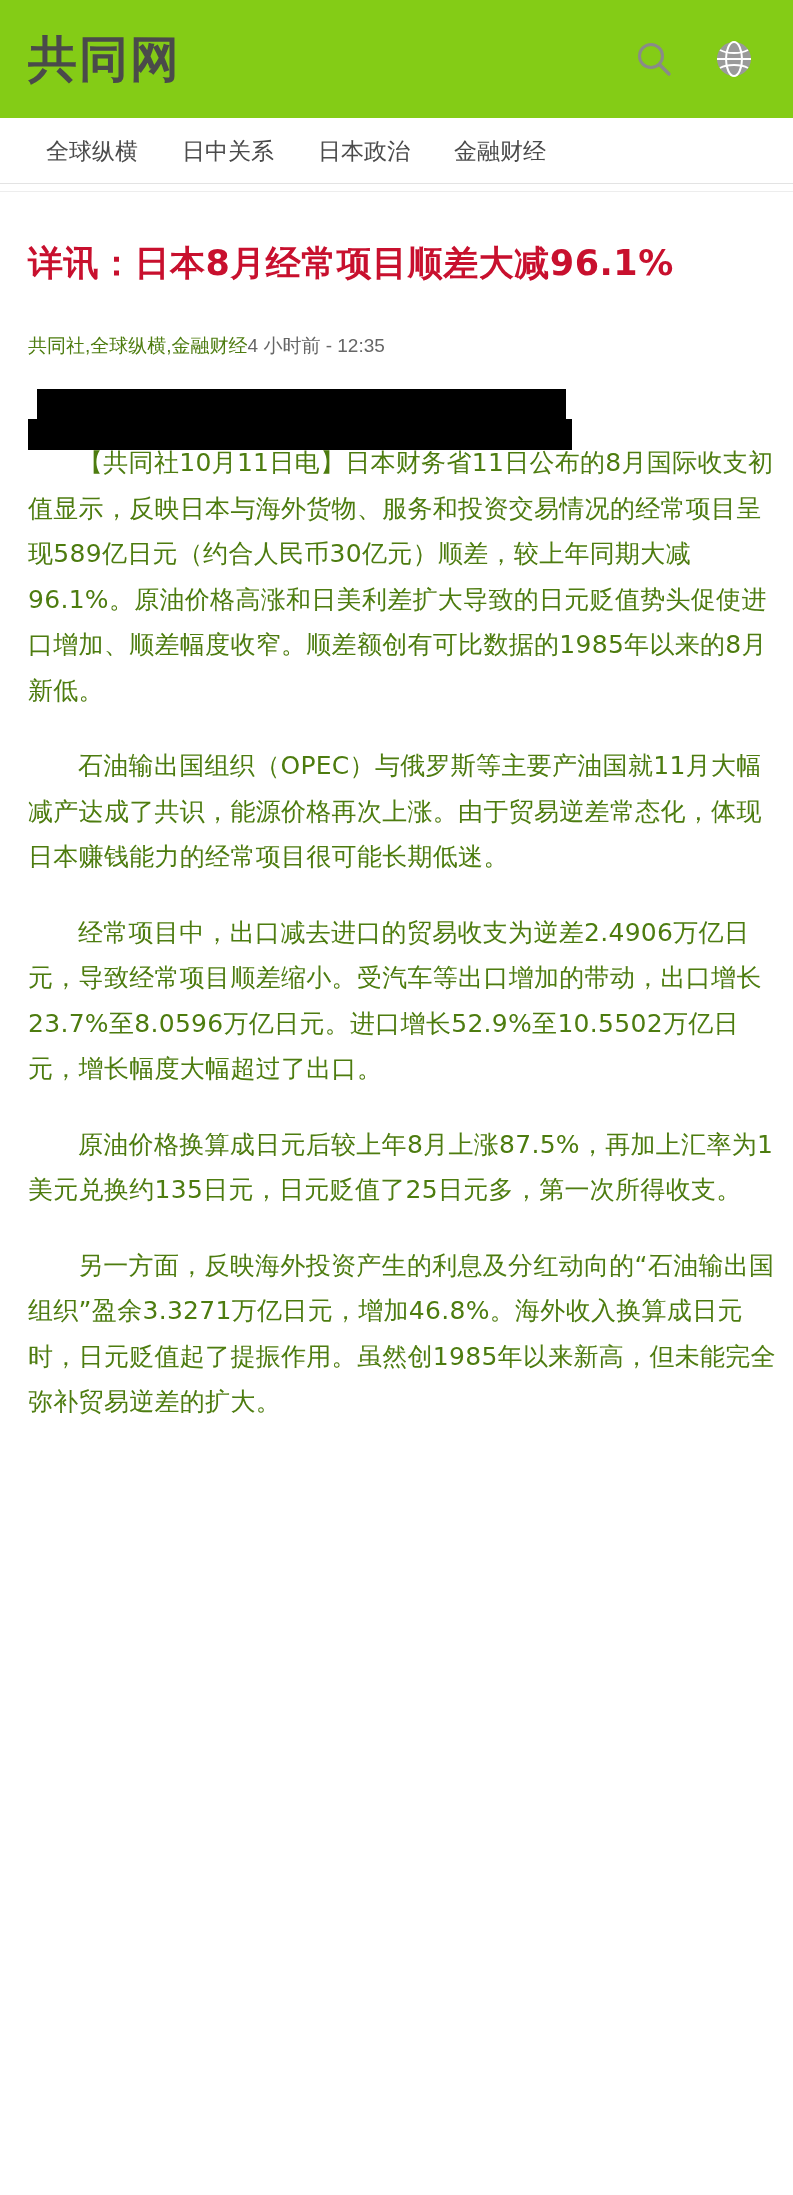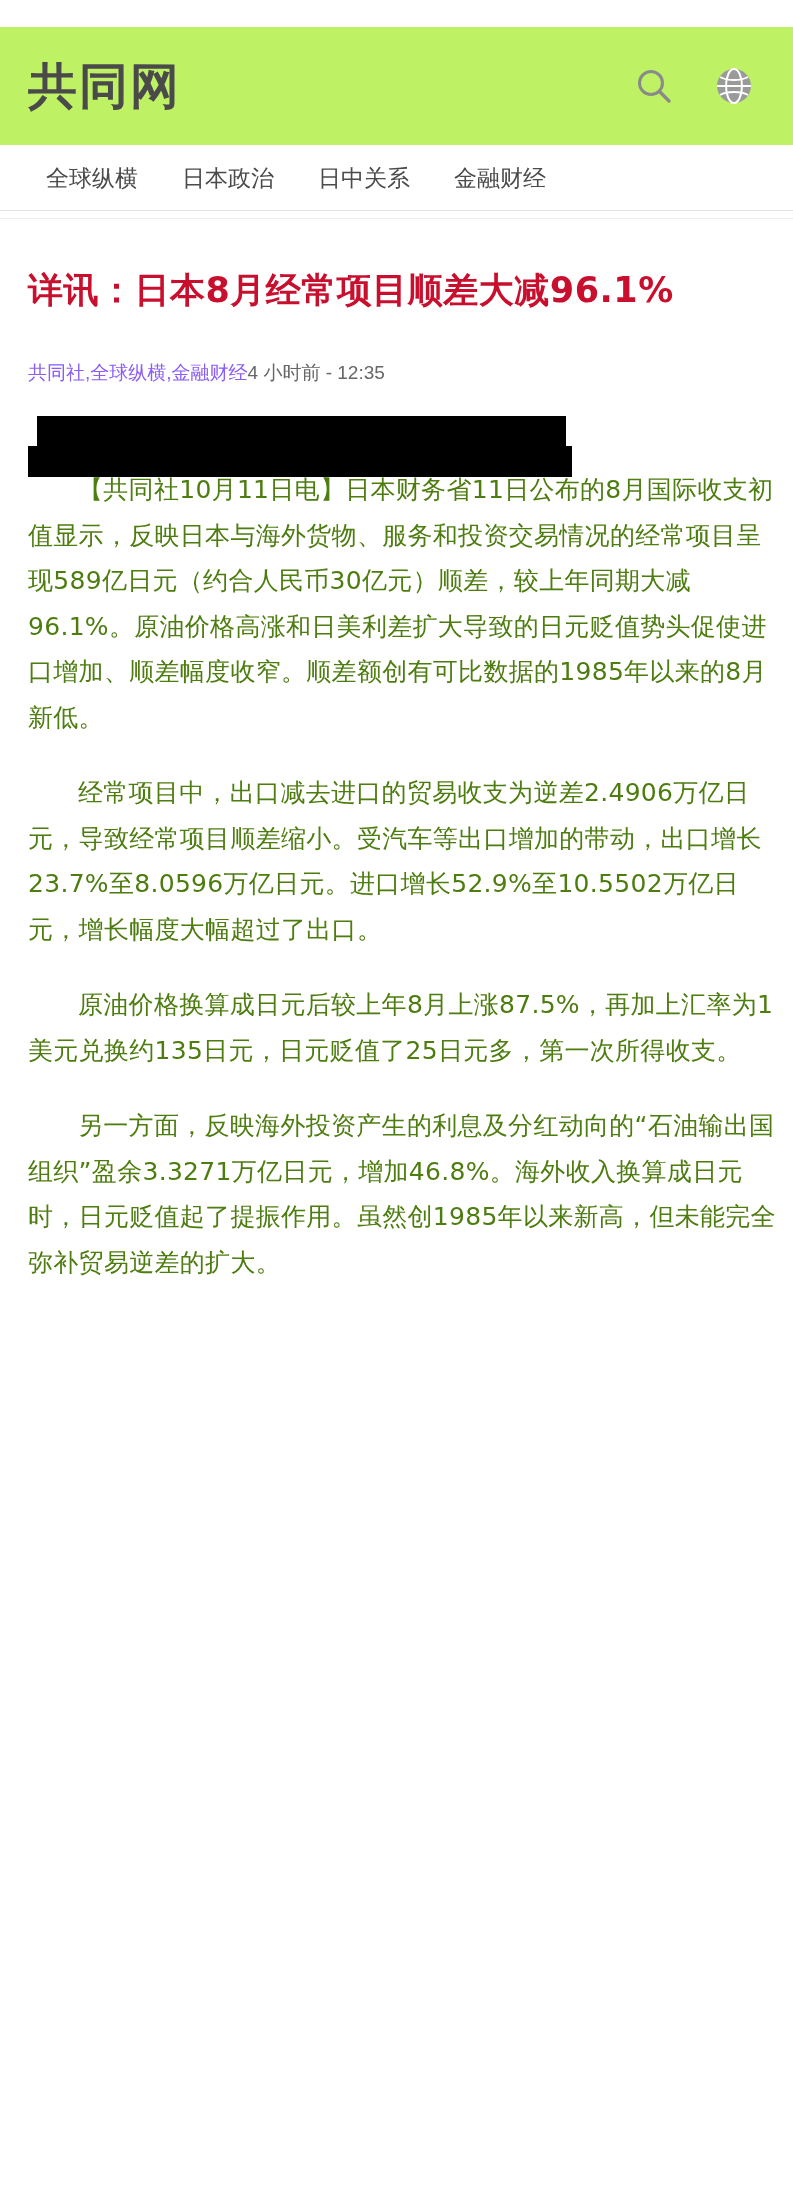--- a/index.html
+++ b/index.html
@@ -21,22 +21,21 @@
     overflow: hidden;
   }
 
   
   .site-header {
     height: 118px;
     display: flex;
     align-items: center;
     justify-content: space-between;
     padding: 0 26px 0 28px;
-    background: #bef264;
-    margin-top: 27px;
+    background: #84cc16;
   }
   .logo {
     font-size: 49px;
     font-weight: bold;
     letter-spacing: 2px;
     color: #4a4a4a;
     line-height: 1;
     font-family: "DejaVu Sans", "Liberation Sans", sans-serif;
   }
   .header-icons {
@@ -102,21 +101,21 @@
   .article-meta {
     margin-top: 44px;
     font-size: 19px;
     line-height: 1.4;
     display: flex;
     align-items: baseline;
     flex-wrap: wrap;
     gap: 0;
   }
   .meta-tags {
-    color: #8b5cf6;
+    color: #4d7c0f;
   }
   .meta-time {
     color: #666666;
   }
 
   
   .redact-wrap {
     margin-top: 28px;
     position: relative;
     font-size: 20px;
@@ -169,22 +168,22 @@
           <line x1="4" y1="21" x2="38" y2="21" stroke="#ffffff" stroke-width="2"></line>
           <path d="M7 12 C14 16, 28 16, 35 12" stroke="#ffffff" stroke-width="2" fill="none"></path>
           <path d="M7 30 C14 26, 28 26, 35 30" stroke="#ffffff" stroke-width="2" fill="none"></path>
         </svg>
       </div>
     </div>
   </div>
 
   <div class="nav-bar">
     <div class="nav-item">全球纵横</div>
+    <div class="nav-item">日中关系</div>
     <div class="nav-item">日本政治</div>
-    <div class="nav-item">日中关系</div>
     <div class="nav-item">金融财经</div>
     <div class="nav-edge"></div>
   </div>
   <div class="nav-shadow"></div>
 
   <div class="article">
 
     <h1 class="article-title">详讯：日本8月经常项目顺差大减96.1%</h1>
 
     <div class="article-meta">
@@ -197,20 +196,21 @@
     </div>
 
     <div class="redact-wrap">
       <div class="redact-text">日本财务省公布8月国际收支初值显示经常项目顺差（共同社）</div>
       <div class="redact-bar one"></div>
       <div class="redact-bar two"></div>
     </div>
 
     <div class="body-text">
       <p>【共同社10月11日电】日本财务省11日公布的8月国际收支初值显示，反映日本与海外货物、服务和投资交易情况的经常项目呈现589亿日元（约合人民币30亿元）顺差，较上年同期大减96.1%。原油价格高涨和日美利差扩大导致的日元贬值势头促使进口增加、顺差幅度收窄。顺差额创有可比数据的1985年以来的8月新低。</p>
+      <p>石油输出国组织（OPEC）与俄罗斯等主要产油国就11月大幅减产达成了共识，能源价格再次上涨。由于贸易逆差常态化，体现日本赚钱能力的经常项目很可能长期低迷。</p>
       <p>经常项目中，出口减去进口的贸易收支为逆差2.4906万亿日元，导致经常项目顺差缩小。受汽车等出口增加的带动，出口增长23.7%至8.0596万亿日元。进口增长52.9%至10.5502万亿日元，增长幅度大幅超过了出口。</p>
       <p>原油价格换算成日元后较上年8月上涨87.5%，再加上汇率为1美元兑换约135日元，日元贬值了25日元多，第一次所得收支。</p>
       <p>另一方面，反映海外投资产生的利息及分红动向的“石油输出国组织”盈余3.3271万亿日元，增加46.8%。海外收入换算成日元时，日元贬值起了提振作用。虽然创1985年以来新高，但未能完全弥补贸易逆差的扩大。</p>
     </div>
 
     <div class="scroll-spacer"></div>
   </div>
 
 </div>
 

